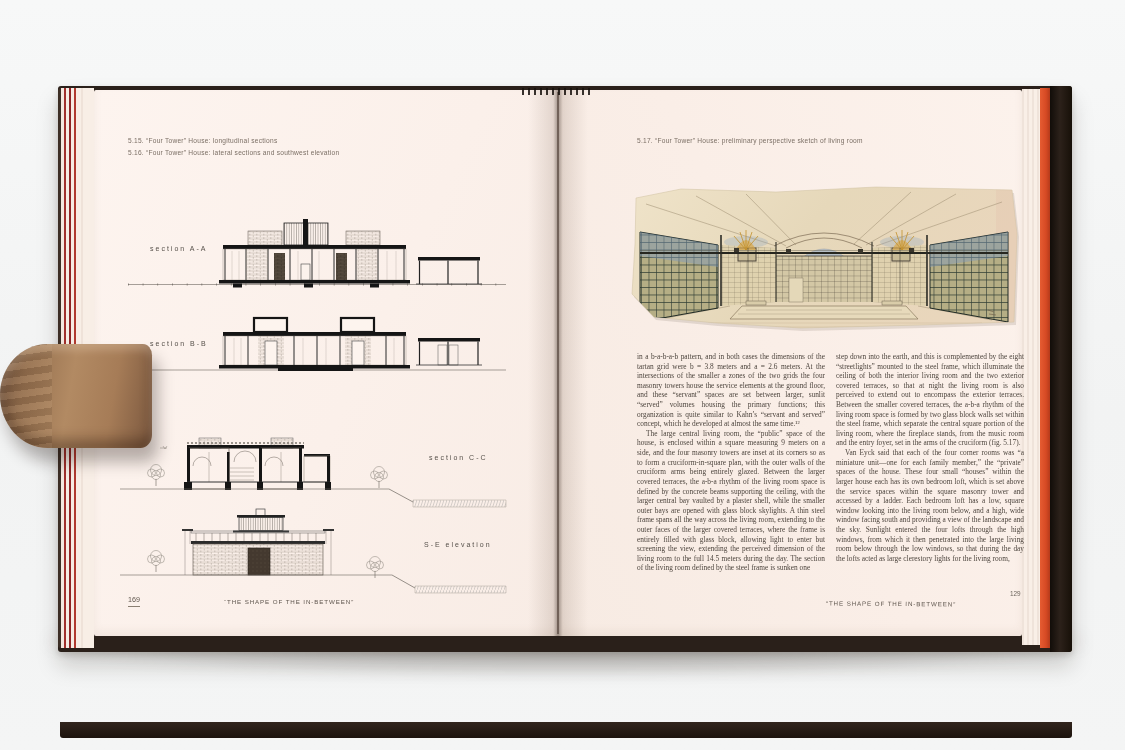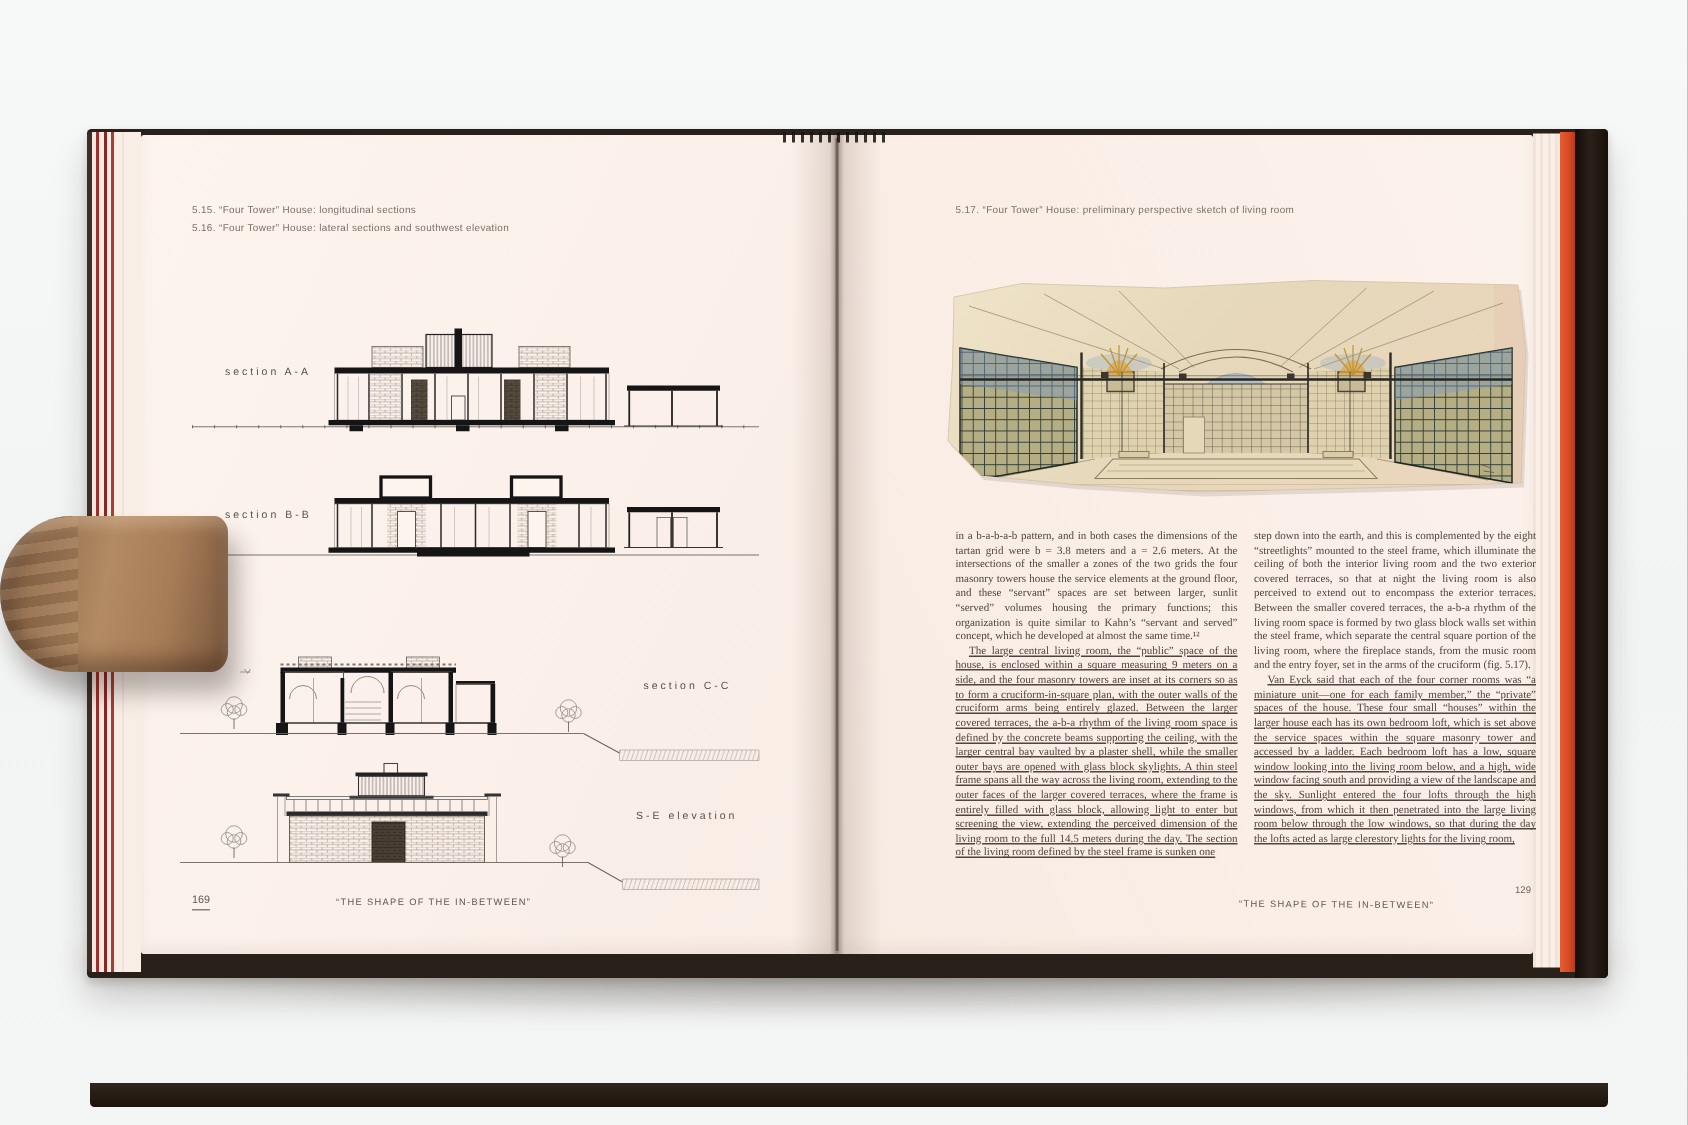--- a/index.html
+++ b/index.html
@@ -42,21 +42,21 @@
   .lbl-cc{left:335px;top:364px;} .lbl-se{left:330px;top:451px;}
   .level-note{position:absolute;left:40px;top:352px;font-size:4.6px;letter-spacing:.5px;color:#8d857c;}
   .footer-pnum{position:absolute;font-size:7.2px;color:#5f564e;border-bottom:.7px solid #8a7f72;padding-bottom:1.5px;}
   .pnum-left{left:34px;top:505px;}
   .footer-title{position:absolute;font-size:6.2px;letter-spacing:.9px;color:#5f564e;white-space:nowrap;}
   .ft-left{left:130px;top:508px;} .ft-right{left:268px;top:510px;transform:rotate(.4deg);}
   .pnum-right{position:absolute;left:452px;top:500px;font-size:6.4px;color:#6d665e;border:none;}
   .columns{position:absolute;left:63px;top:262px;width:387px;height:248px;display:flex;gap:11px;margin-left:16px;}
   .col{width:188px;font-family:"Liberation Serif",serif;font-size:7.35px;line-height:1.31;
     text-align:justify;color:#4d453e;}
-  .col p{margin:0;} .col p.indent{text-indent:9px;text-decoration:underline;}
+  .col p{margin:0;} .col p.indent{text-indent:9px;}
   .sections-svg{position:absolute;left:14px;top:122px;}
   .sketch-svg{position:absolute;left:68px;top:92px;}
   
   .wood-object{position:absolute;left:0;top:344px;width:152px;height:104px;z-index:30;
     border-radius:50px 10px 12px 50px / 54px 12px 14px 56px;
     background:linear-gradient(100deg,#6e4f3a 0%,#95704f 18%,#b28a63 46%,#a67c57 72%,#7a573e 100%);
     box-shadow:6px 14px 16px rgba(20,10,5,.3),inset 0 6px 9px rgba(255,235,210,.28),inset 0 -9px 12px rgba(40,20,8,.35);}
   .wood-ridges{position:absolute;left:0;top:0;width:52px;height:100%;
     border-radius:50px 0 0 50px / 54px 0 0 56px;opacity:.5;
     background:repeating-linear-gradient(172deg,rgba(30,15,5,.22) 0 7px,rgba(255,230,200,.14) 7px 14px);}

